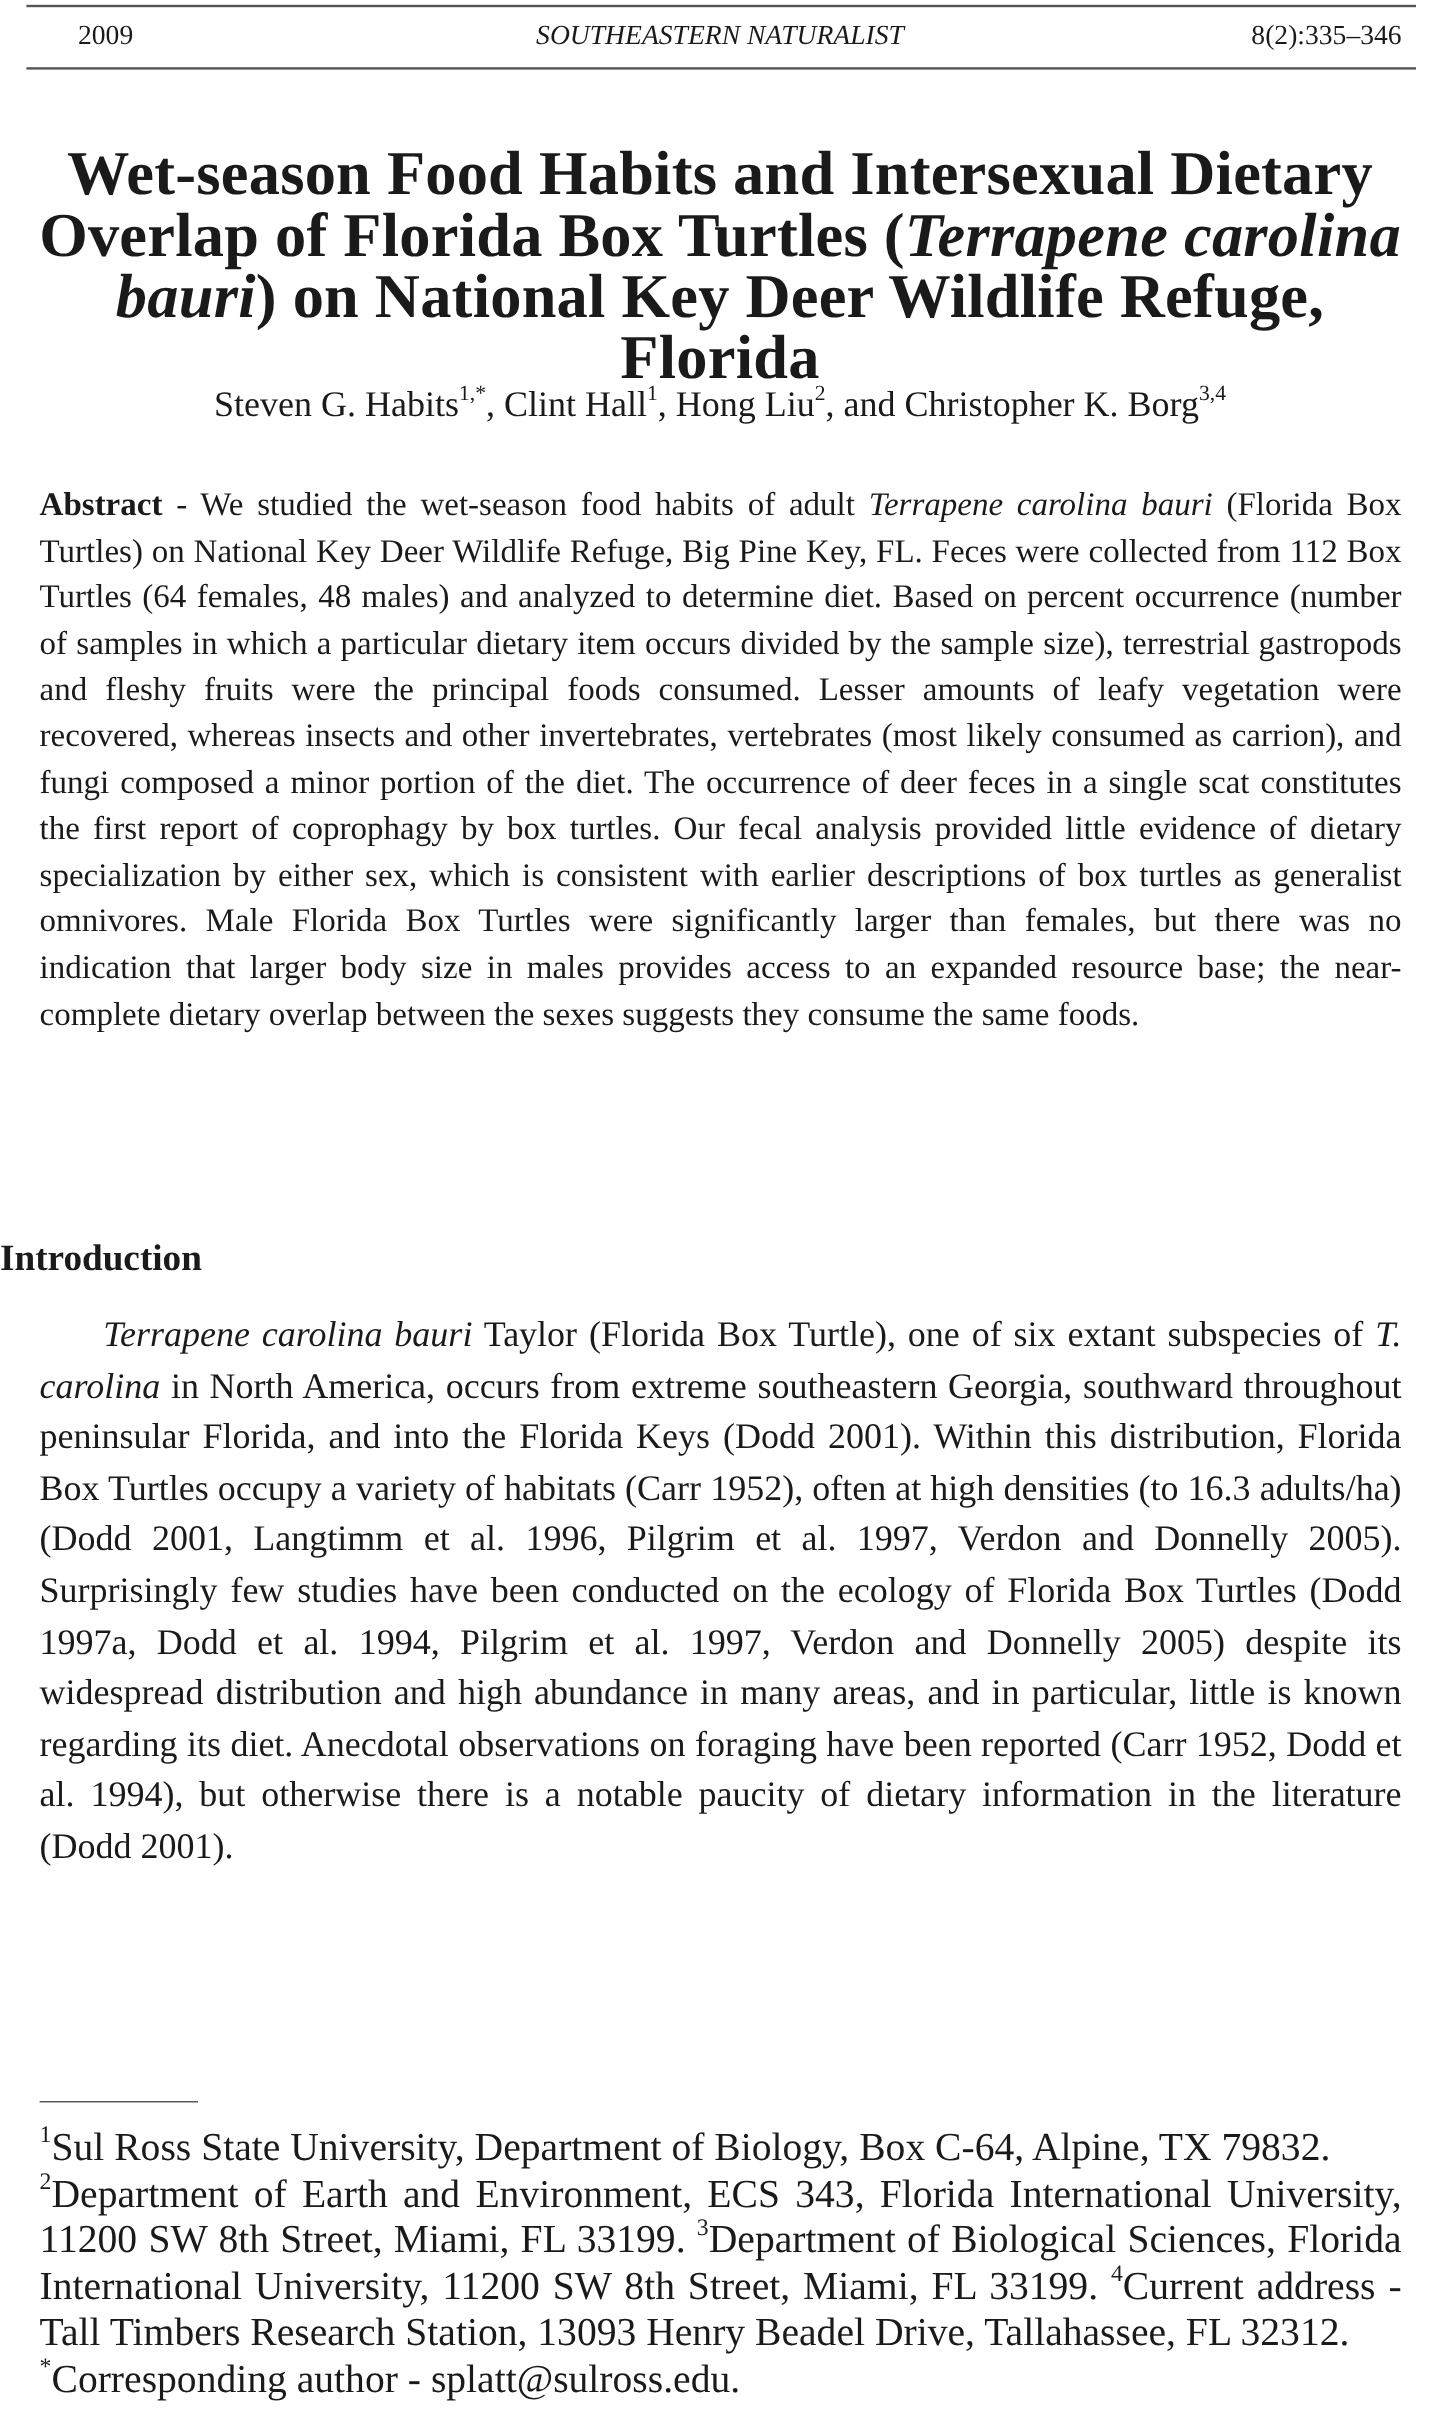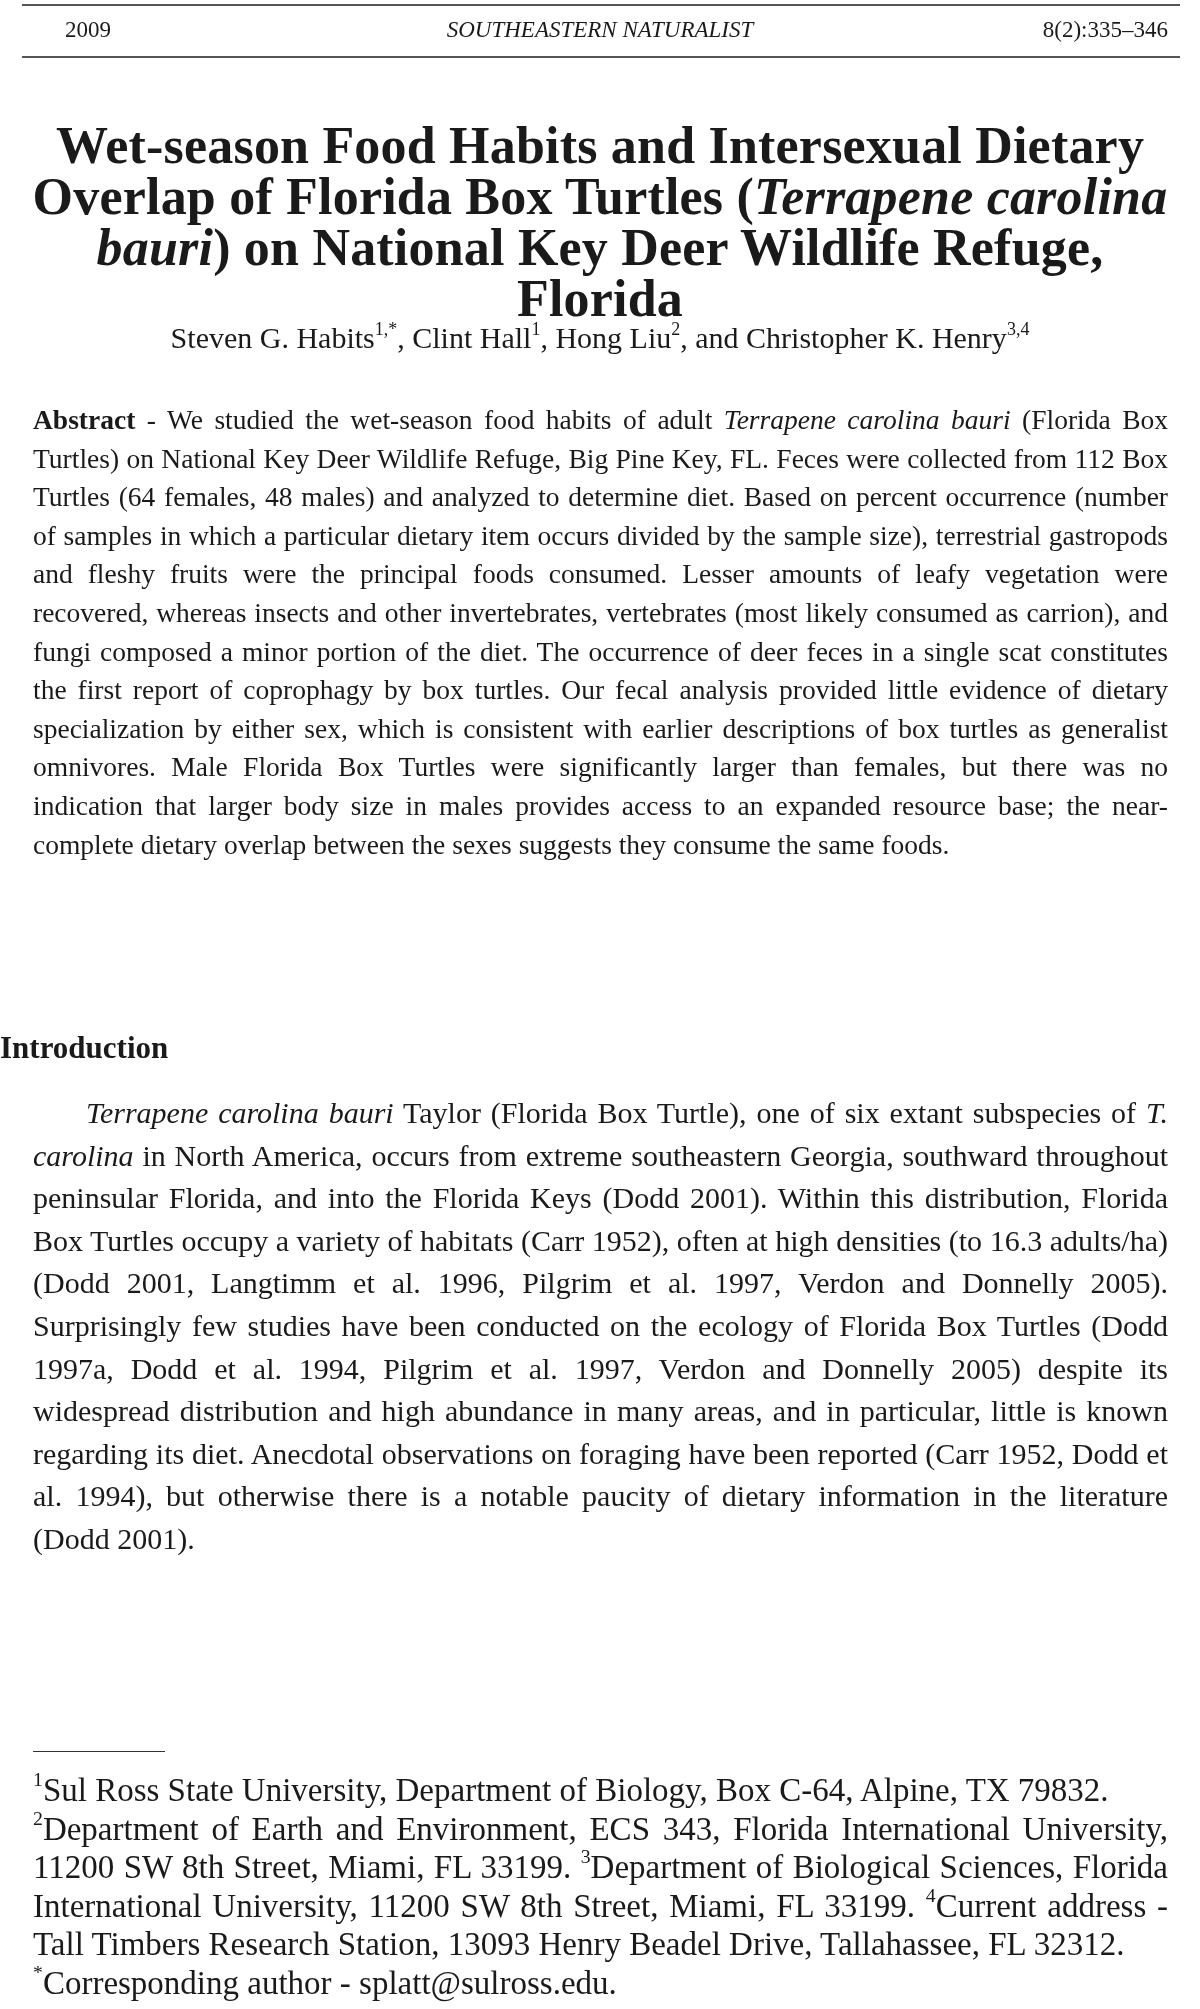--- a/index.html
+++ b/index.html
@@ -60,21 +60,21 @@
 <div class="header-row">
   <span class="left">2009</span>
   <span class="center">SOUTHEASTERN NATURALIST</span>
   <span class="right">8(2):335–346</span>
 </div>
 <div class="rule" id="rule-bottom"></div>
 
 <h1 class="title" style="margin:0"><span>Wet-season Food Habits and Intersexual Dietary Overlap of Florida Box Turtles (</span><i>Terrapene carolina bauri</i><span>) on National Key Deer Wildlife Refuge, Florida</span></h1>
 
 <div class="authors">
-  <span>Steven G. Habits</span><sup>1,*</sup><span>, </span><span>Clint Hall</span><sup>1</sup><span>, </span><span>Hong Liu</span><sup>2</sup><span>, and </span><span>Christopher K. Henry</span><sup>3,4</sup>
+  <span>Steven G. Habits</span><sup>1,*</sup><span>, </span><span>Clint Hall</span><sup>1</sup><span>, </span><span>Hong Liu</span><sup>2</sup><span>, and </span><span>Christopher K. Borg</span><sup>3,4</sup>
 </div>
 
 <div class="abstract"><b>Abstract</b><span> - </span><span>We studied the wet-season food habits of adult </span><i>Terrapene carolina bauri</i><span> (Florida Box Turtles) on National Key Deer Wildlife Refuge, Big Pine Key, FL. Feces were collected from 112 Box Turtles (64 females, 48 males) and analyzed to determine diet. Based on percent occurrence (number of samples in which a particular dietary item occurs divided by the sample size), terrestrial gastropods and fleshy fruits were the principal foods consumed. Lesser amounts of leafy vegetation were recovered, whereas insects and other invertebrates, vertebrates (most likely consumed as carrion), and fungi composed a minor portion of the diet. The occurrence of deer feces in a single scat constitutes the first report of coprophagy by box turtles. Our fecal analysis provided little evidence of dietary specialization by either sex, which is consistent with earlier descriptions of box turtles as generalist omnivores. Male Florida Box Turtles were significantly larger than females, but there was no indication that larger body size in males provides access to an expanded resource base; the near-complete dietary overlap between the sexes suggests they consume the same foods.</span></div>
 
 <h2 class="section-heading" style="margin:0">Introduction</h2>
 
 <div class="intro">
   <p><i>Terrapene carolina bauri</i><span> Taylor (Florida Box Turtle), one of six extant subspecies of </span><i>T. carolina</i><span> in North America, occurs from extreme southeastern Georgia, southward throughout peninsular Florida, and into the Florida Keys (Dodd 2001). Within this distribution, Florida Box Turtles occupy a variety of habitats (Carr 1952), often at high densities (to 16.3 adults/ha) (Dodd 2001, Langtimm et al. 1996, Pilgrim et al. 1997, Verdon and Donnelly 2005). Surprisingly few studies have been conducted on the ecology of Florida Box Turtles (Dodd 1997a, Dodd et al. 1994, Pilgrim et al. 1997, Verdon and Donnelly 2005) despite its widespread distribution and high abundance in many areas, and in particular, little is known regarding its diet. Anecdotal observations on foraging have been reported (Carr 1952, Dodd et al. 1994), but otherwise there is a notable paucity of dietary information in the literature (Dodd 2001).</span></p>
 </div>
 

